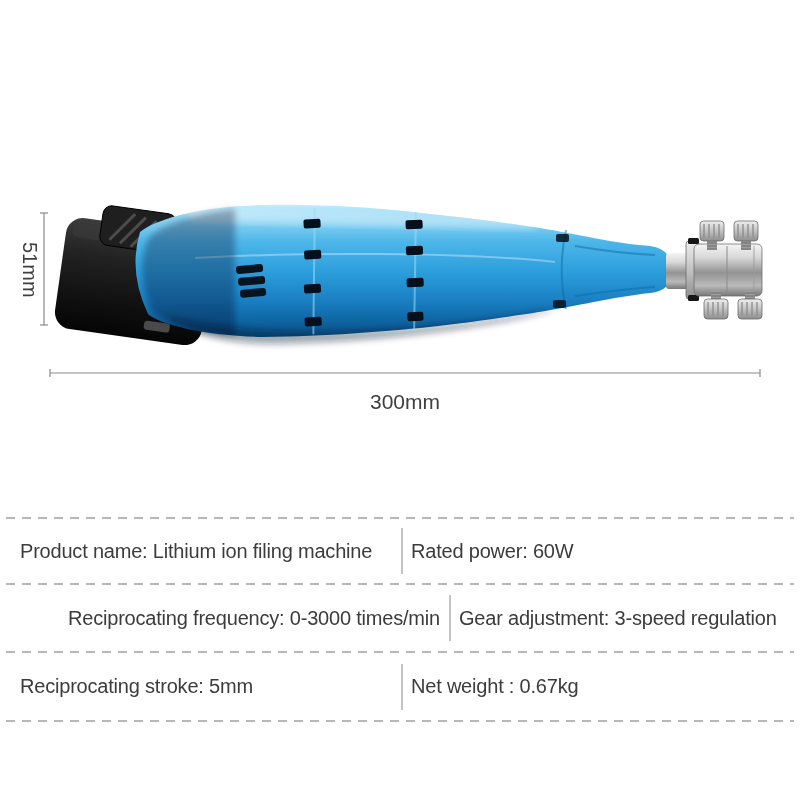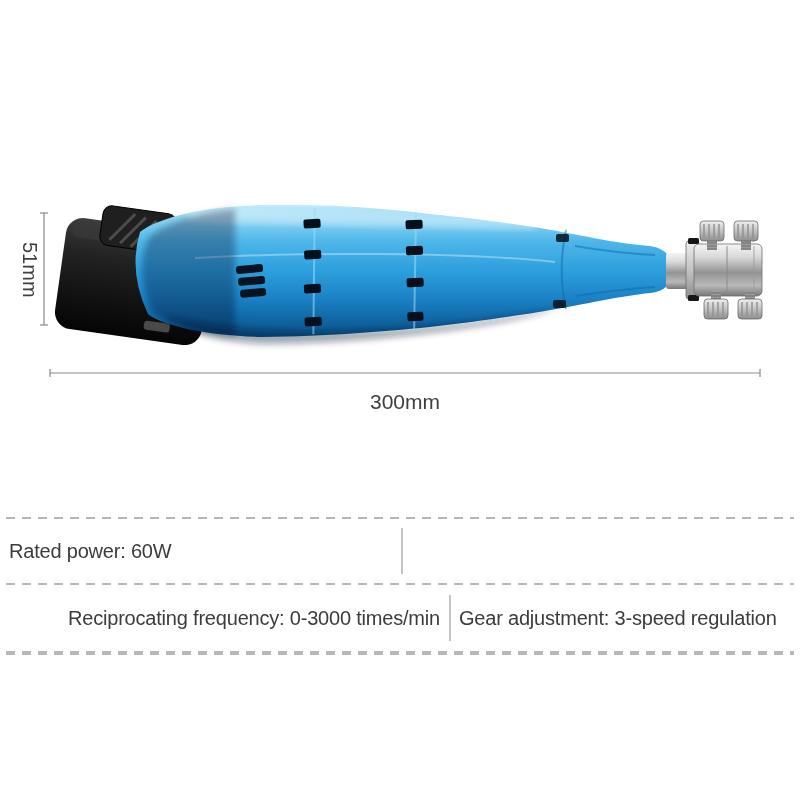--- a/index.html
+++ b/index.html
@@ -183,28 +183,34 @@
         <line x1="760" y1="369" x2="760" y2="377" stroke="#8a8a8a" stroke-width="1.2"></line>
         <text class="dim-text" font-size="21" x="405" y="409" text-anchor="middle">300mm</text>
       </g>
     </svg>
   </div>
 
   <div class="spec-table">
     <div class="dash-line"></div>
 
     <div class="spec-row r1">
+      <div class="cell left">Product name: Lithium ion filing machine</div>
       <div class="v-divider"></div>
       <div class="cell right">Rated power: 60W</div>
     </div>
     <div class="dash-line"></div>
 
     <div class="spec-row r2">
       <div class="cell left">Reciprocating frequency: 0-3000 times/min</div>
       <div class="v-divider"></div>
       <div class="cell right">Gear adjustment: 3-speed regulation</div>
     </div>
     <div class="dash-line"></div>
 
+    <div class="spec-row r3">
+      <div class="cell left">Reciprocating stroke: 5mm</div>
+      <div class="v-divider"></div>
+      <div class="cell right">Net weight : 0.67kg</div>
+    </div>
     <div class="dash-line"></div>
   </div>
 
 </div>
 
 </body></html>

